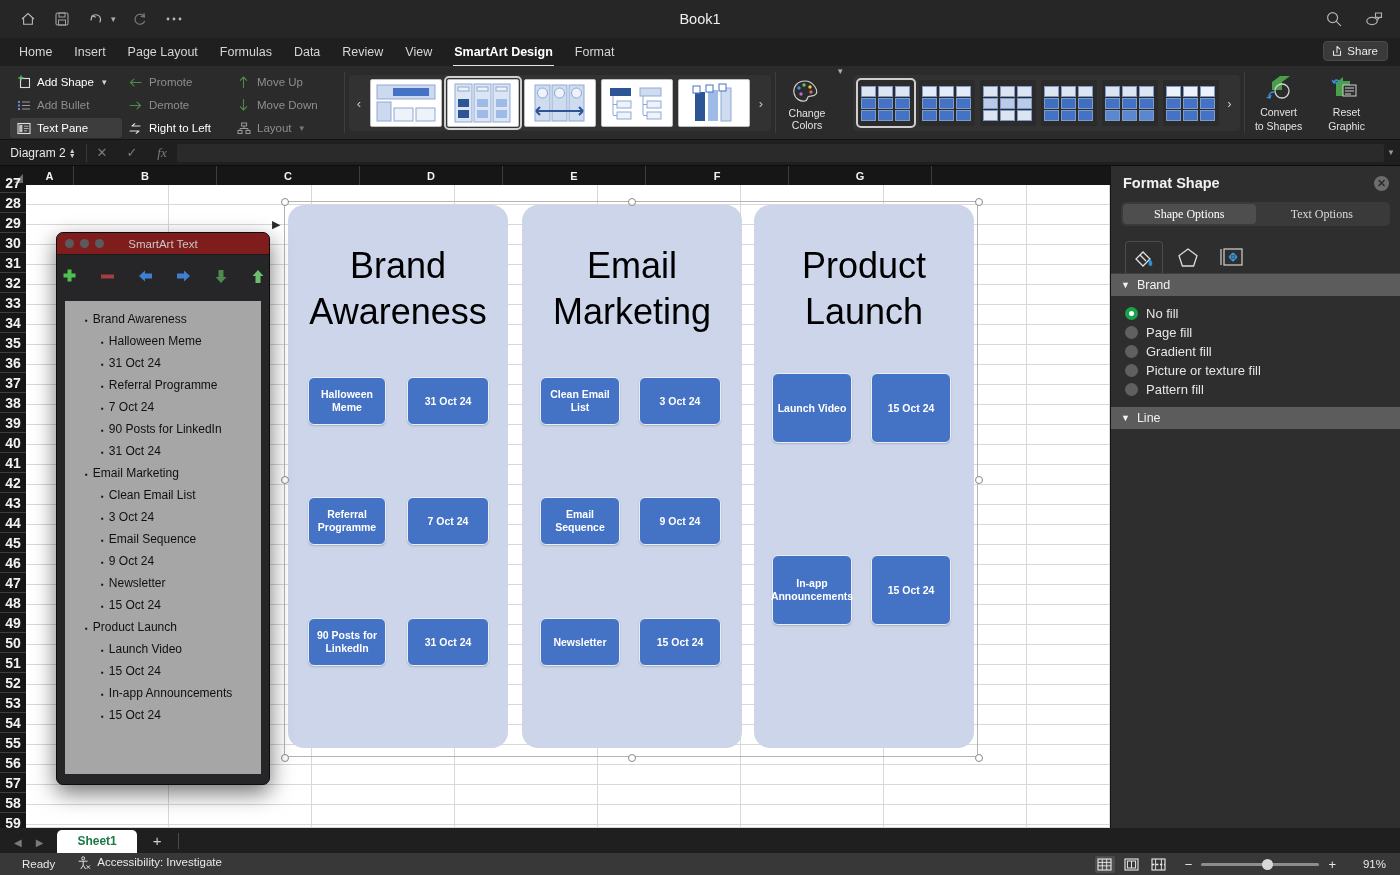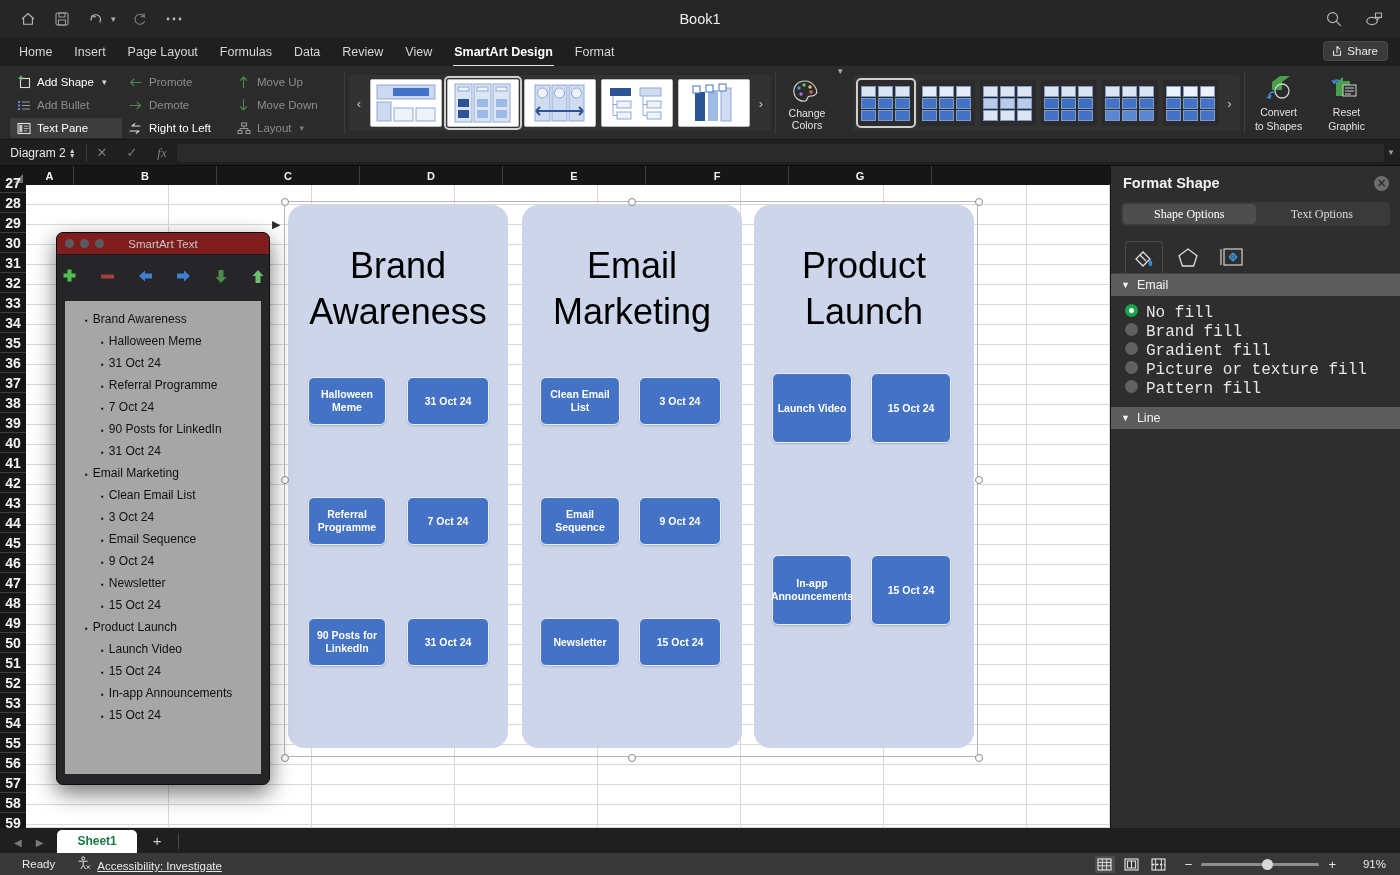--- a/index.html
+++ b/index.html
@@ -255,22 +255,22 @@
     justify-content: center; cursor: pointer; border-radius: 4px 4px 0 0;
   }
   .fsp-ico.active { background: #2e2e2e; border: 1px solid #4b4b4b; border-bottom: none; }
   .fsp-sec {
     height: 22px; background: #5c5c5c; display: flex; align-items: center;
     gap: 7px; padding-left: 10px; font-size: 12.5px; color: #f2f2f2; cursor: pointer;
   }
   .fsp-chev { font-size: 9px; }
   .fsp-opts { padding: 8px 0 8px 14px; }
   .fsp-opt {
-    display: flex; gap: 8px; height: 19px;
-    font-size: 16px; color: #e6e6e6; cursor: pointer; font-family: Liberation Mono, monospace;
+    display: flex; align-items: center; gap: 8px; height: 19px;
+    font-size: 13px; color: #e6e6e6; cursor: pointer;
   }
   .radio {
     width: 13px; height: 13px; border-radius: 50%; background: #606060;
     display: flex; align-items: center; justify-content: center; flex: 0 0 13px;
   }
   .radio.on { background: #19a34a; }
   .radio.on::after { content:""; width: 5px; height: 5px; border-radius: 50%; background: #ffffff; }
 
   
   .sheetbar {
@@ -282,21 +282,21 @@
     background: #ffffff; color: #1b7a43; font-size: 12px; font-weight: bold;
     padding: 4px 20px; border-radius: 5px 5px 0 0; height: 23px; cursor: pointer;
   }
   .addsheet { color: #d0d0d0; font-size: 15px; padding: 1px 16px 4px; cursor: pointer; }
   .sb-div { width: 1px; height: 16px; background: #4a4a4a; margin-bottom: 4px; }
   .statusbar {
     position: absolute; top: 853px; left: 0; width: 1400px; height: 22px;
     background: #383838; display: flex; align-items: center; font-size: 11.5px; color: #e9e9e9;
   }
   .sb-ready { margin-left: 22px; }
-  .sb-acc { margin-left: 22px; display: flex; align-items: flex-end; gap: 6px; cursor: pointer; text-decoration: underline; }
+  .sb-acc { margin-left: 22px; display: flex; align-items: flex-start; gap: 6px; cursor: pointer; }
   .sb-right {
     position: absolute; right: 14px; display: flex; align-items: center; gap: 16px;
   }
   .viewbtn { width: 20px; height: 17px; display:flex; align-items:center; justify-content:center;
              cursor: pointer; border-radius: 2px; }
   .viewbtn.active { background: #4d4d4d; }
   .zoomslider { display: flex; align-items: center; gap: 9px; }
   .ztrack { width: 118px; height: 3px; background: #8d8d8d; border-radius: 2px; position: relative; }
   .zknob {
     position: absolute; left: 51%; top: -4px; width: 11px; height: 11px;
@@ -966,30 +966,30 @@
         <svg width="26" height="22" viewBox="0 0 26 22">
             <rect x="5" y="3" width="18" height="16" fill="none" stroke="#d2d2d2" stroke-width="1.2"></rect>
             <path d="M2 3 v16" stroke="#d2d2d2" stroke-width="1.2"></path>
             <path d="M14 7 v8 M10 11 h8 M14 7 l-2 2 M14 7 l2 2 M14 15 l-2-2 M14 15 l2-2 M10 11 l2-2 M10 11 l2 2 M18 11 l-2-2 M18 11 l-2 2" stroke="#3b9ae0" stroke-width="1.1" fill="none"></path>
           </svg>
       </div>
     </div>
 
     <div class="fsp-sec">
       <span class="fsp-chev">▼</span>
-      <span>Email</span>
+      <span>Brand</span>
     </div>
     <div class="fsp-opts">
       <div class="fsp-opt">
         <span class="radio on"></span>
         <span>No fill</span>
       </div>
       <div class="fsp-opt">
         <span class="radio"></span>
-        <span>Brand fill</span>
+        <span>Page fill</span>
       </div>
       <div class="fsp-opt">
         <span class="radio"></span>
         <span>Gradient fill</span>
       </div>
       <div class="fsp-opt">
         <span class="radio"></span>
         <span>Picture or texture fill</span>
       </div>
       <div class="fsp-opt">

